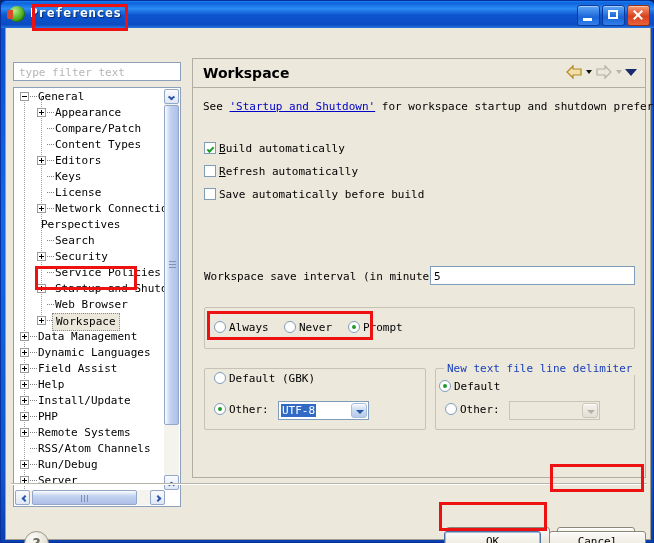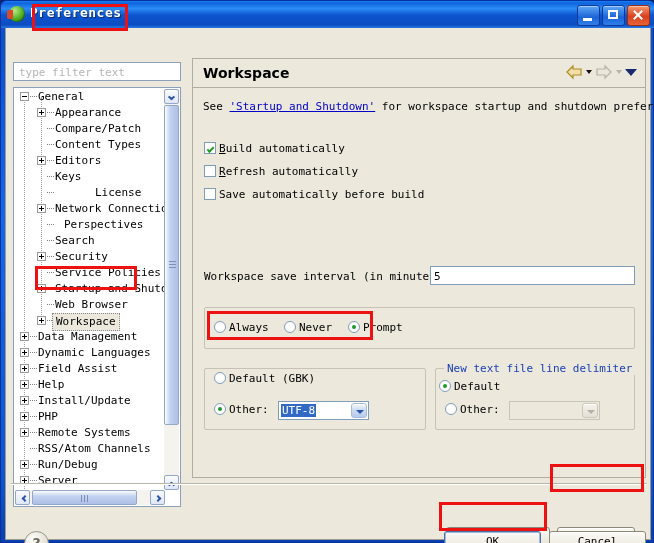--- a/index.html
+++ b/index.html
@@ -272,30 +272,30 @@
               <span class="texp plus" style="left: 23px;"></span>
               <span class="tdash" style="left: 33px;"></span>
               <span class="tlabel" style="left: 41px;">Editors</span>
             </div>
             <div class="trow" style="top: 81px;">
               <span class="tdash" style="left: 33px;"></span>
               <span class="tlabel" style="left: 41px;">Keys</span>
             </div>
             <div class="trow" style="top: 97px;">
               <span class="tdash" style="left: 33px;"></span>
-              <span class="tlabel" style="left: 41px; margin-left: 40px;">License</span>
+              <span class="tlabel" style="left: 41px;">License</span>
             </div>
             <div class="trow" style="top: 113px;">
               <span class="texp plus" style="left: 23px;"></span>
               <span class="tdash" style="left: 33px;"></span>
               <span class="tlabel" style="left: 41px;">Network Connections</span>
             </div>
             <div class="trow" style="top: 129px;">
               <span class="tdash" style="left: 33px;"></span>
-              <span class="tlabel" style="left: 50px; text-align: center;">Perspectives</span>
+              <span class="tlabel" style="left: 27px; text-align: center;">Perspectives</span>
             </div>
             <div class="trow" style="top: 145px;">
               <span class="tdash" style="left: 33px;"></span>
               <span class="tlabel" style="left: 41px;">Search</span>
             </div>
             <div class="trow" style="top: 161px;">
               <span class="texp plus" style="left: 23px;"></span>
               <span class="tdash" style="left: 33px;"></span>
               <span class="tlabel" style="left: 41px;">Security</span>
             </div>

